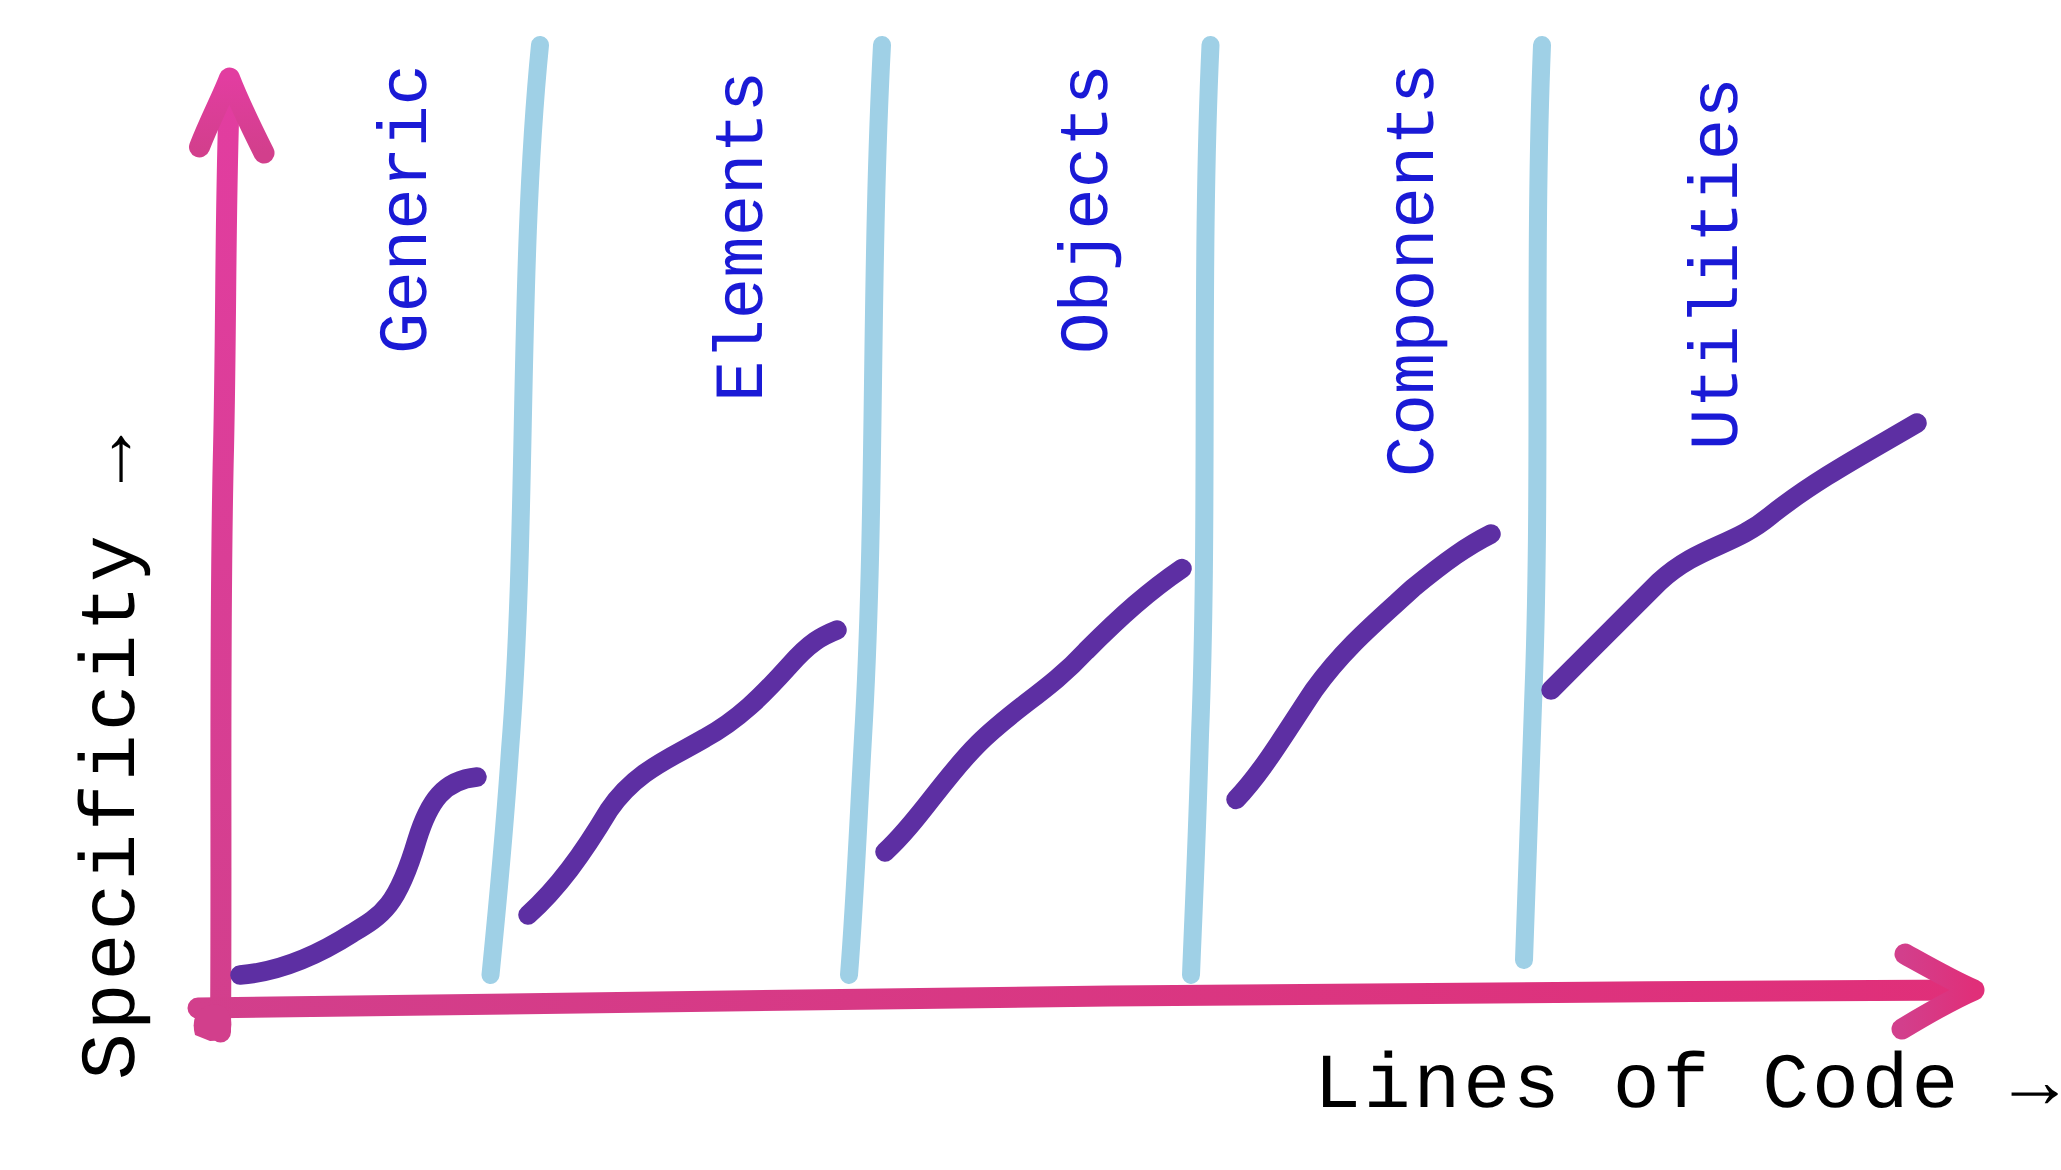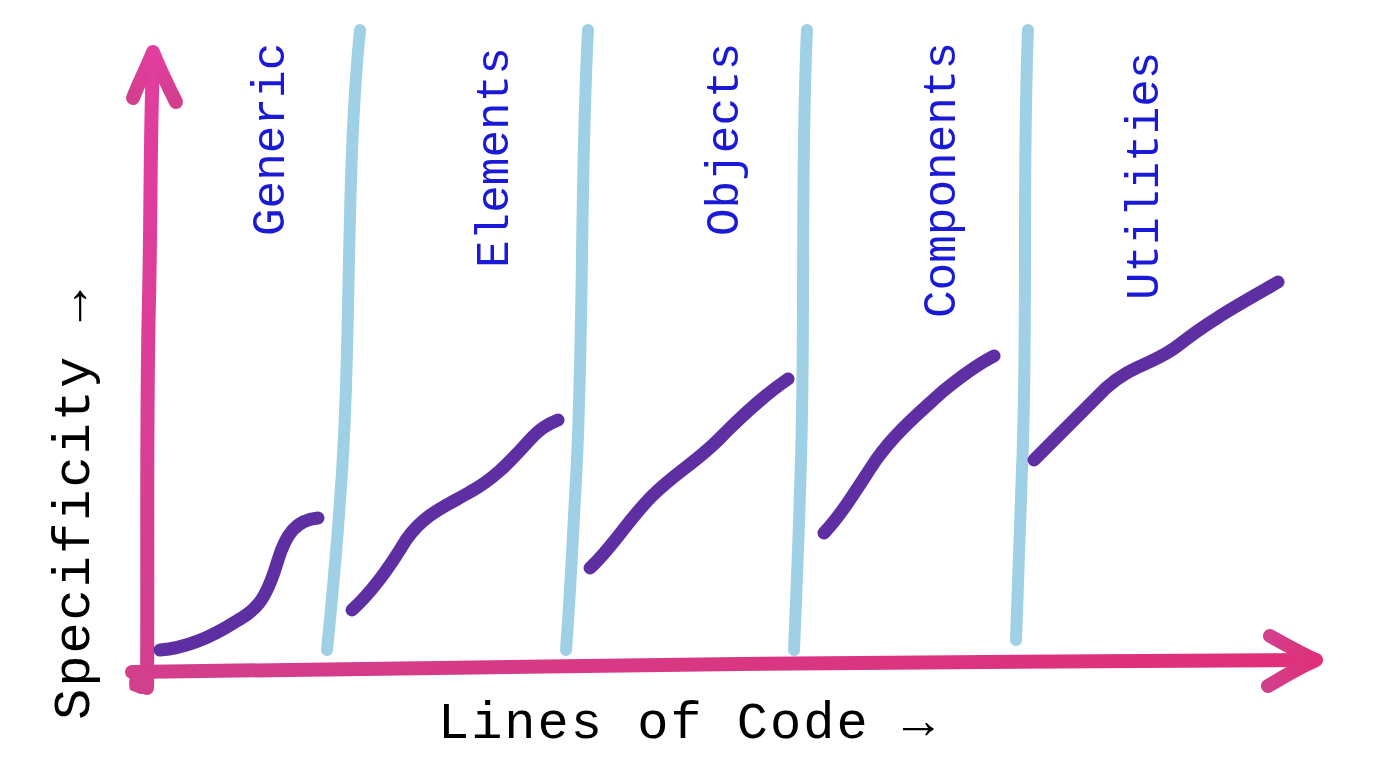--- a/index.html
+++ b/index.html
@@ -19,21 +19,21 @@
   svg.plot {
     position: absolute;
     top: 0;
     left: 0;
   }
   .x-axis-label {
     position: absolute;
     left: 0;
     width: 1374px;
     top: 695px;
-    text-align: center;
+    text-align: right;
     font-size: 52px;
     letter-spacing: 2px;
     color: #000;
     white-space: pre;
   }
   .y-axis-label {
     position: absolute;
     left: 46px;
     top: 720px;
     transform-origin: left top;

